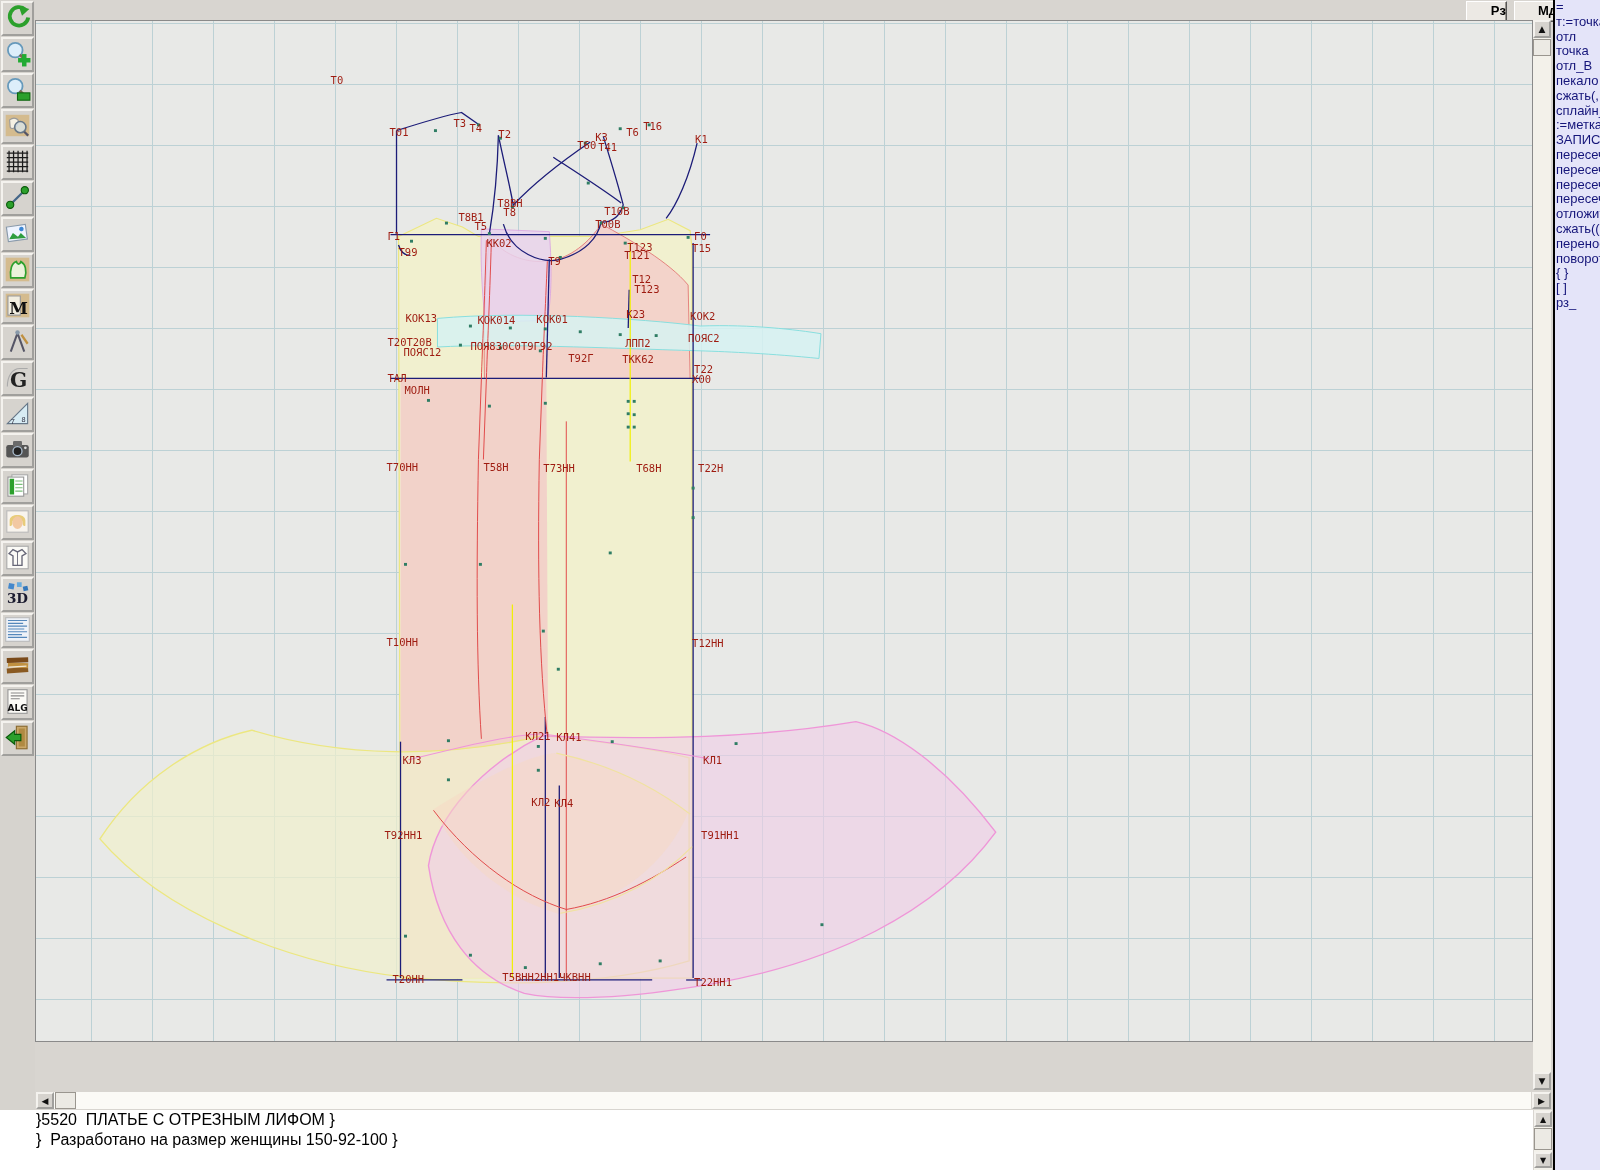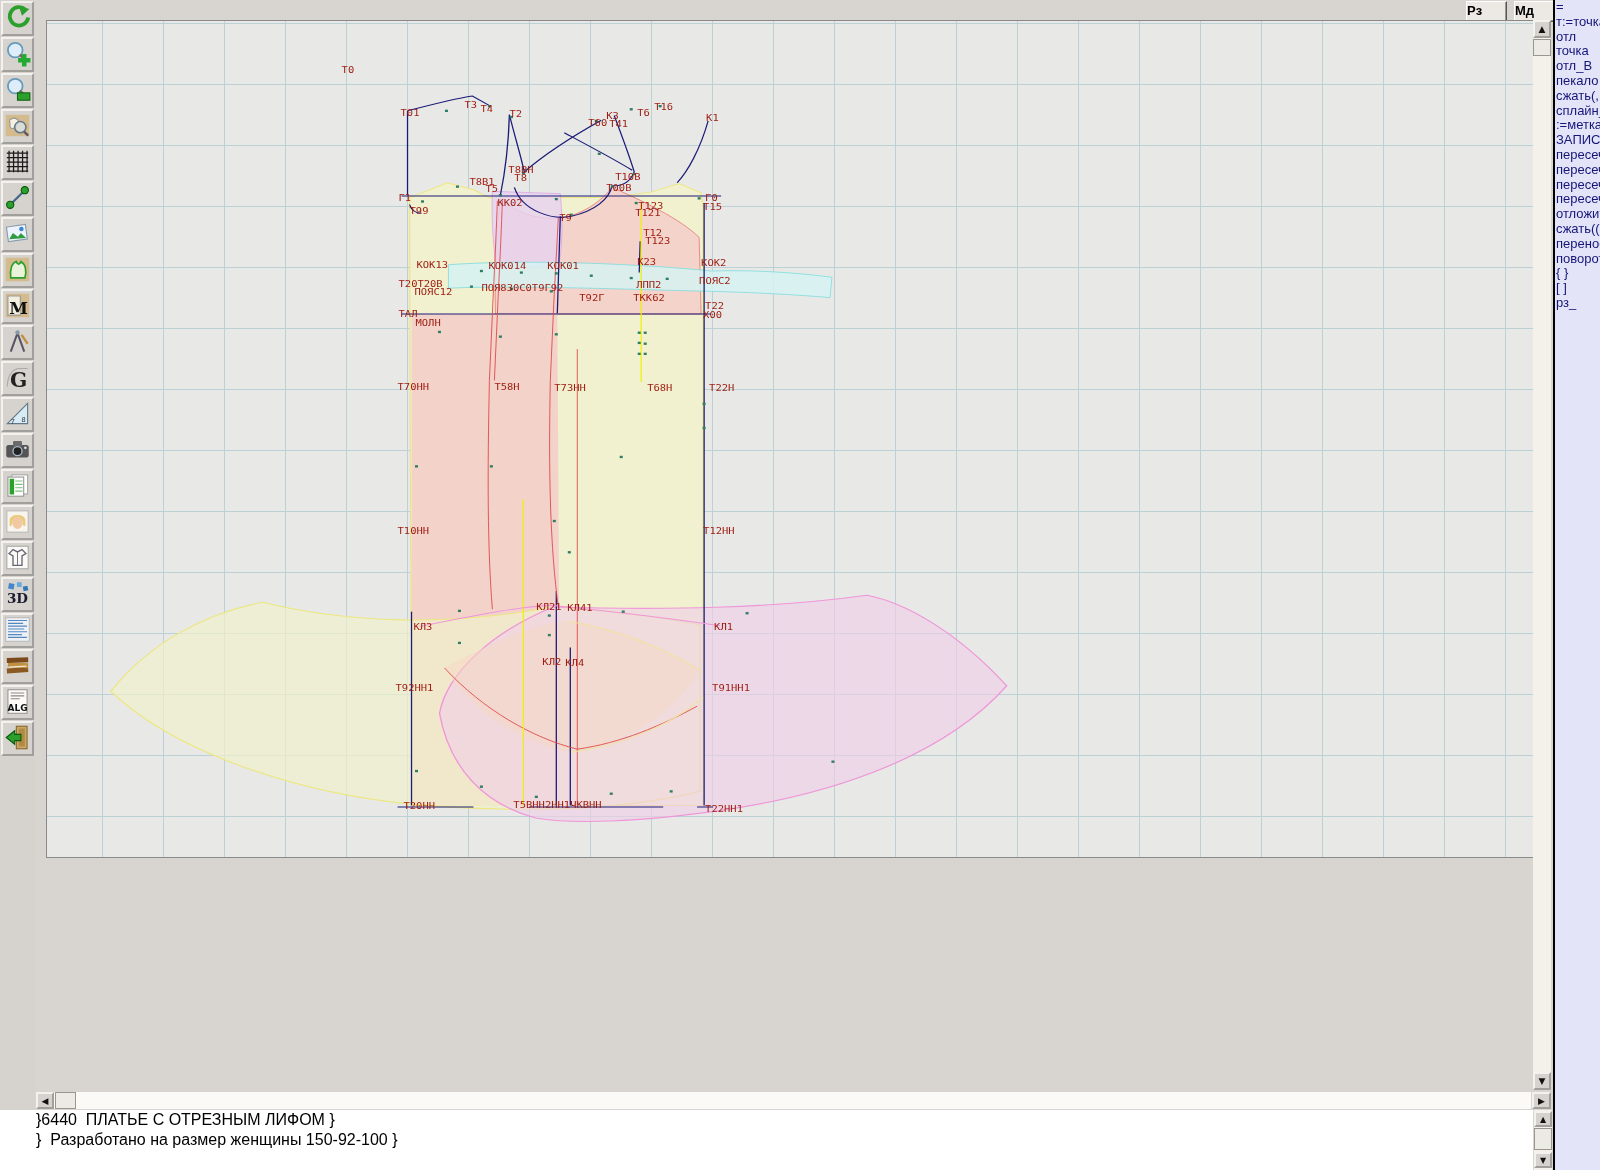--- a/index.html
+++ b/index.html
@@ -8,26 +8,26 @@
   
   #toolbar{position:absolute;left:0;top:0;width:35px;height:1170px;background:#d6d3ce;}
   .tb-btn{width:33px;height:35px;margin:1px 0 1px 1px;background:#d6d3ce;
     border:2px outset #f4f2ee;box-sizing:border-box;cursor:pointer;padding:1px;}
   .tb-btn svg{width:27px;height:27px;display:block;}
 
   
   .top-btn{position:absolute;top:1px;height:19px;background:#ece9e4;
     border:1px solid #555;border-top-color:#fff;border-left-color:#fff;
     box-shadow:inset -1px -1px 0 #9a968f;
-    font:bold 13px "Liberation Sans",sans-serif;color:#000;text-align:left;line-height:18px;cursor:pointer;}
+    font:bold 13px "Liberation Sans",sans-serif;color:#000;text-align:right;line-height:18px;cursor:pointer;}
   #btn-rz{left:1466px;width:39px;}
   #btn-md{left:1507px;width:42px;margin-left:7px;}
 
   
-  #canvas-wrap{position:absolute;left:46px;top:20px;width:1498px;height:838px;
+  #canvas-wrap{position:absolute;left:35px;top:20px;width:1498px;height:1022px;
     background-color:#e8e9e7;border:1px solid #8a8a8a;box-sizing:border-box;
     background-image:linear-gradient(to right,#bcd1d5 1px,transparent 1px),
                      linear-gradient(to bottom,#bcd1d5 1px,transparent 1px);
     background-size:61px 61px;background-position:-6px 2px;}
   #pattern-svg{position:absolute;left:0;top:0;width:100%;height:100%;}
   #pattern-svg text{font-family:"DejaVu Sans Mono",monospace;font-size:10.5px;fill:#9e1b10;}
 
   
   .sb-track-v{position:absolute;background:#f3f1ea;}
   .sb-track-h{position:absolute;background:#fbfaf6;}
@@ -381,21 +381,21 @@
   <div class="sb-btn" style="left:1533px;top:20px;width:18px;height:18px;line-height:15px;">▲</div>
   <div class="sb-thumb" style="left:1533px;top:39px;width:18px;height:17px;"></div>
   <div class="sb-btn" style="left:1533px;top:1072px;width:18px;height:18px;line-height:15px;">▼</div>
 
   <div class="sb-track-h" style="left:36px;top:1092px;width:1495px;height:17px;"></div>
   <div class="sb-btn" style="left:36px;top:1092px;width:18px;height:17px;line-height:14px;">◀</div>
   <div class="sb-thumb" style="left:55px;top:1092px;width:21px;height:17px;"></div>
   <div class="sb-btn" style="left:1532px;top:1092px;width:19px;height:17px;line-height:14px;">▶</div>
 
   <div id="status-area">
-    <div class="line">}6440  ПЛАТЬЕ С ОТРЕЗНЫМ ЛИФОМ }</div>
+    <div class="line">}5520  ПЛАТЬЕ С ОТРЕЗНЫМ ЛИФОМ }</div>
     <div class="line">}  Разработано на размер женщины 150-92-100 }</div>
   </div>
 
   <div class="sb-track-v" style="left:1534px;top:1110px;width:18px;height:60px;"></div>
   <div class="sb-btn" style="left:1534px;top:1111px;width:18px;height:16px;line-height:13px;font-size:8px;">▲</div>
   <div class="sb-thumb" style="left:1534px;top:1128px;width:18px;height:22px;"></div>
   <div class="sb-btn" style="left:1534px;top:1152px;width:18px;height:16px;line-height:13px;font-size:8px;">▼</div>
 
   <div id="right-panel">
       <div class="panel-line">=</div>

